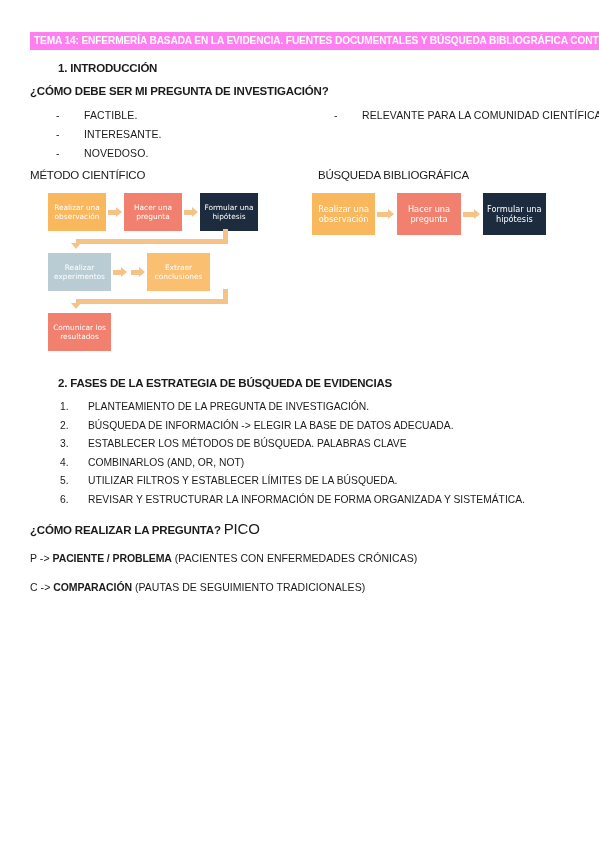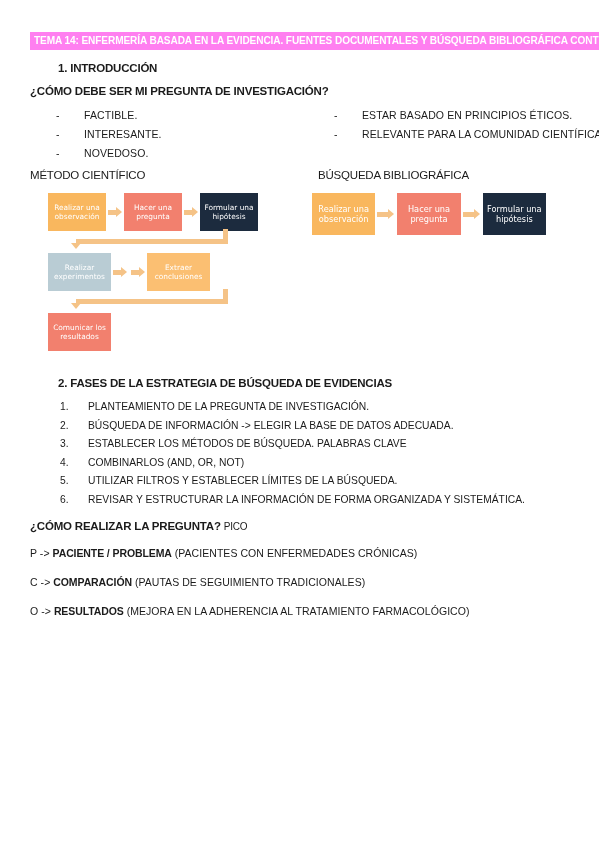--- a/index.html
+++ b/index.html
@@ -215,21 +215,21 @@
     letter-spacing: -0.1px;
   }
   .question-par {
     font-size: 10.4px;
     line-height: 17px;
     margin-top: 12px;
     max-width: 552px;
   }
   .pico-tag {
     font-weight: normal;
-    font-size: 10px;
+    font-size: 15px;
   }
 </style>
 </head>
 <body>
 
 <div class="page">
 
   <div>
     <span class="doc-title">TEMA 14: ENFERMERÍA BASADA EN LA EVIDENCIA. FUENTES DOCUMENTALES Y BÚSQUEDA BIBLIOGRÁFICA CONTEXTO EXTRA</span>
   </div>
@@ -240,21 +240,20 @@
   <div class="cols">
     <div class="col-left">
       <ul class="dash">
         <li>FACTIBLE.</li>
         <li>INTERESANTE.</li>
         <li>NOVEDOSO.</li>
       </ul>
     </div>
     <div class="col-right">
       <ul class="dash">
-        <li>ESTAR BASADO EN PRINCIPIOS ÉTICOS.</li>
         <li>RELEVANTE PARA LA COMUNIDAD CIENTÍFICA.</li>
       </ul>
     </div>
   </div>
 
   <div class="diag-heads">
     <div class="dh1 h-sub">MÉTODO CIENTÍFICO</div>
     <div class="h-sub">BÚSQUEDA BIBLIOGRÁFICA</div>
   </div>
 
@@ -344,19 +343,14 @@
     <span>(PACIENTES CON ENFERMEDADES CRÓNICAS)</span>
   </div>
 
 
   <div class="pico-line">
     <span>C -&gt;</span>
     <span class="key">COMPARACIÓN</span>
     <span>(PAUTAS DE SEGUIMIENTO TRADICIONALES)</span>
   </div>
 
-  <div class="pico-line">
-    <span>O -&gt;</span>
-    <span class="key">RESULTADOS</span>
-    <span>(MEJORA EN LA ADHERENCIA AL TRATAMIENTO FARMACOLÓGICO)</span>
-  </div>
 
 </div>
 
 </body></html>

